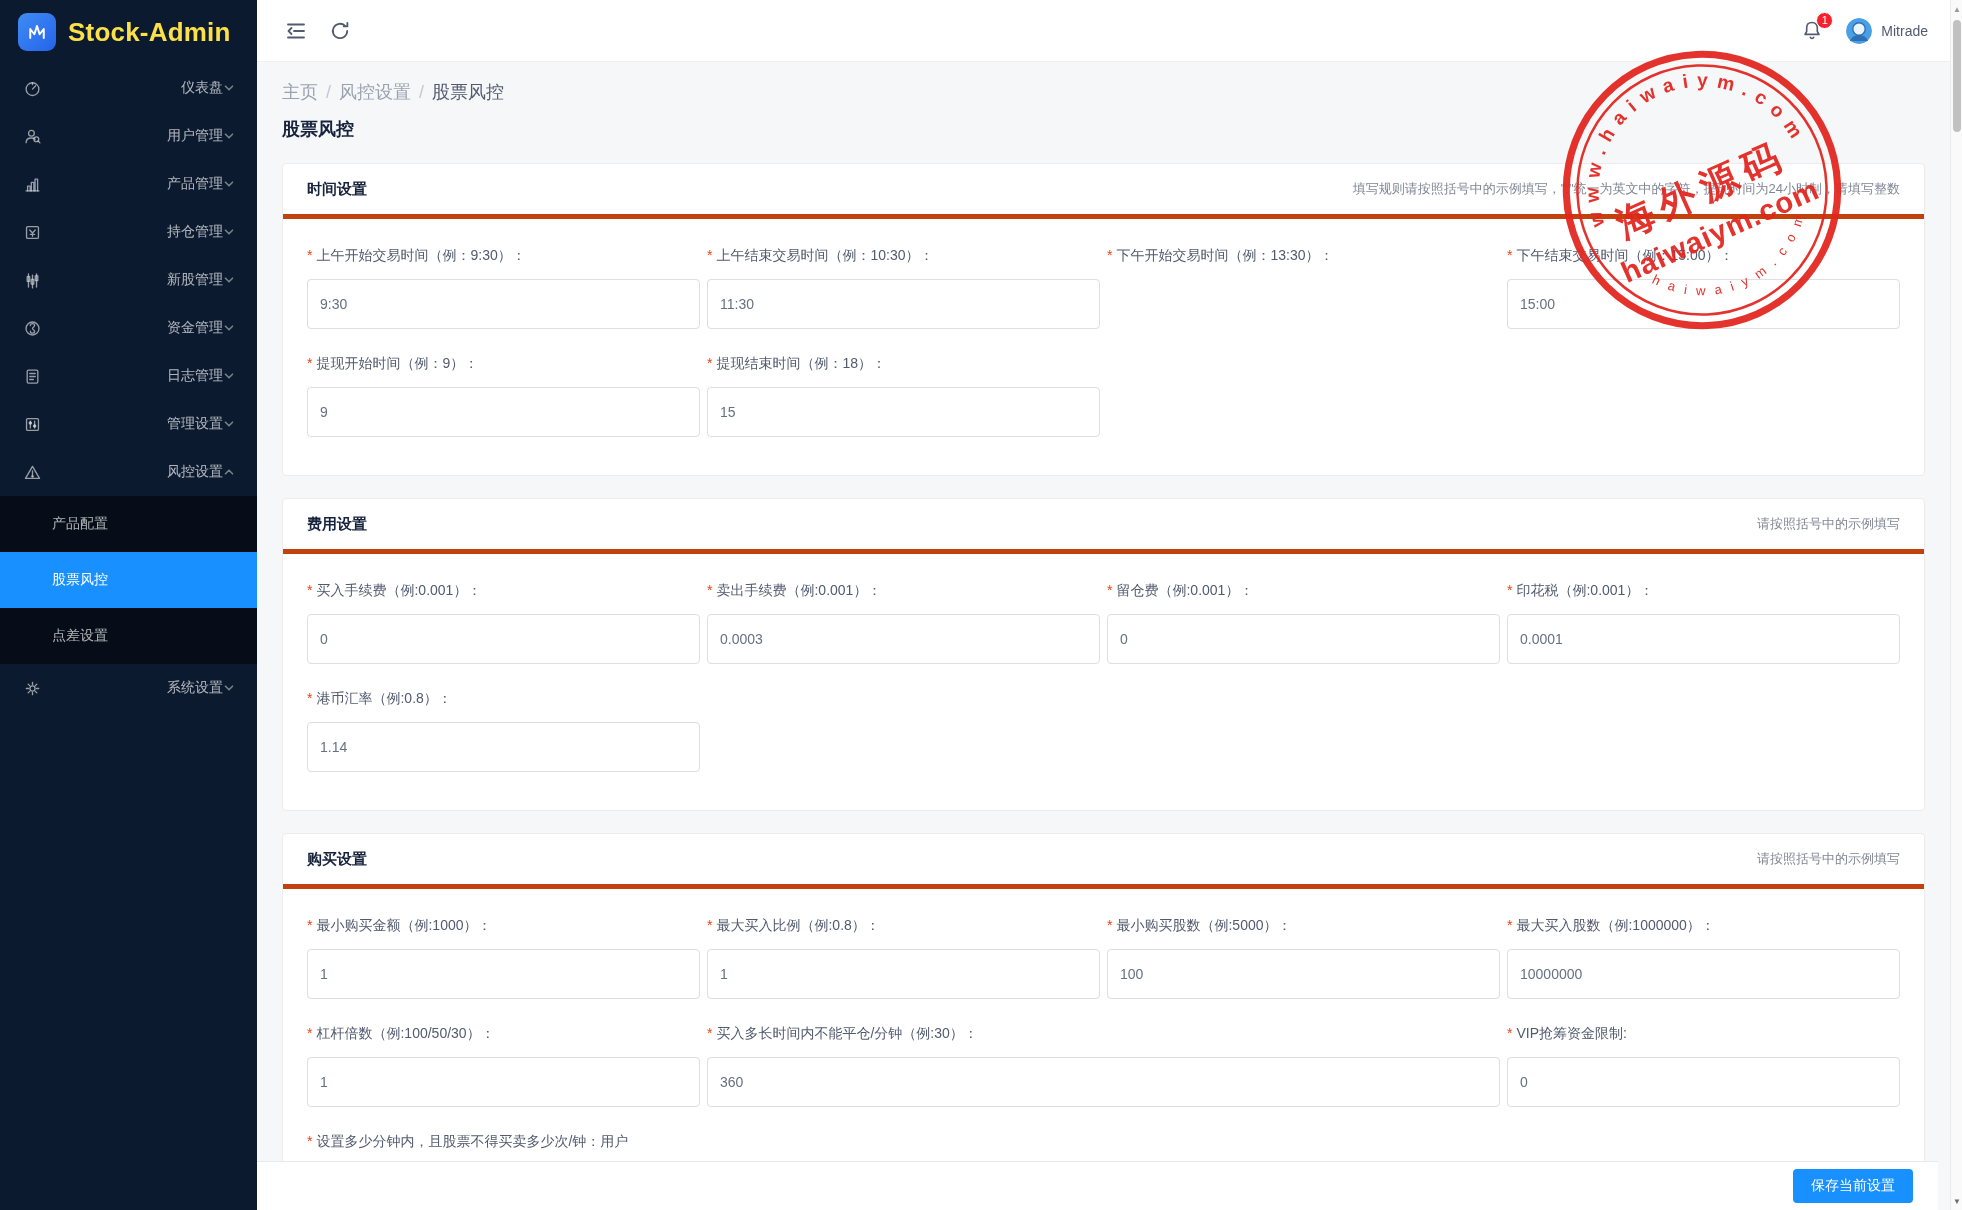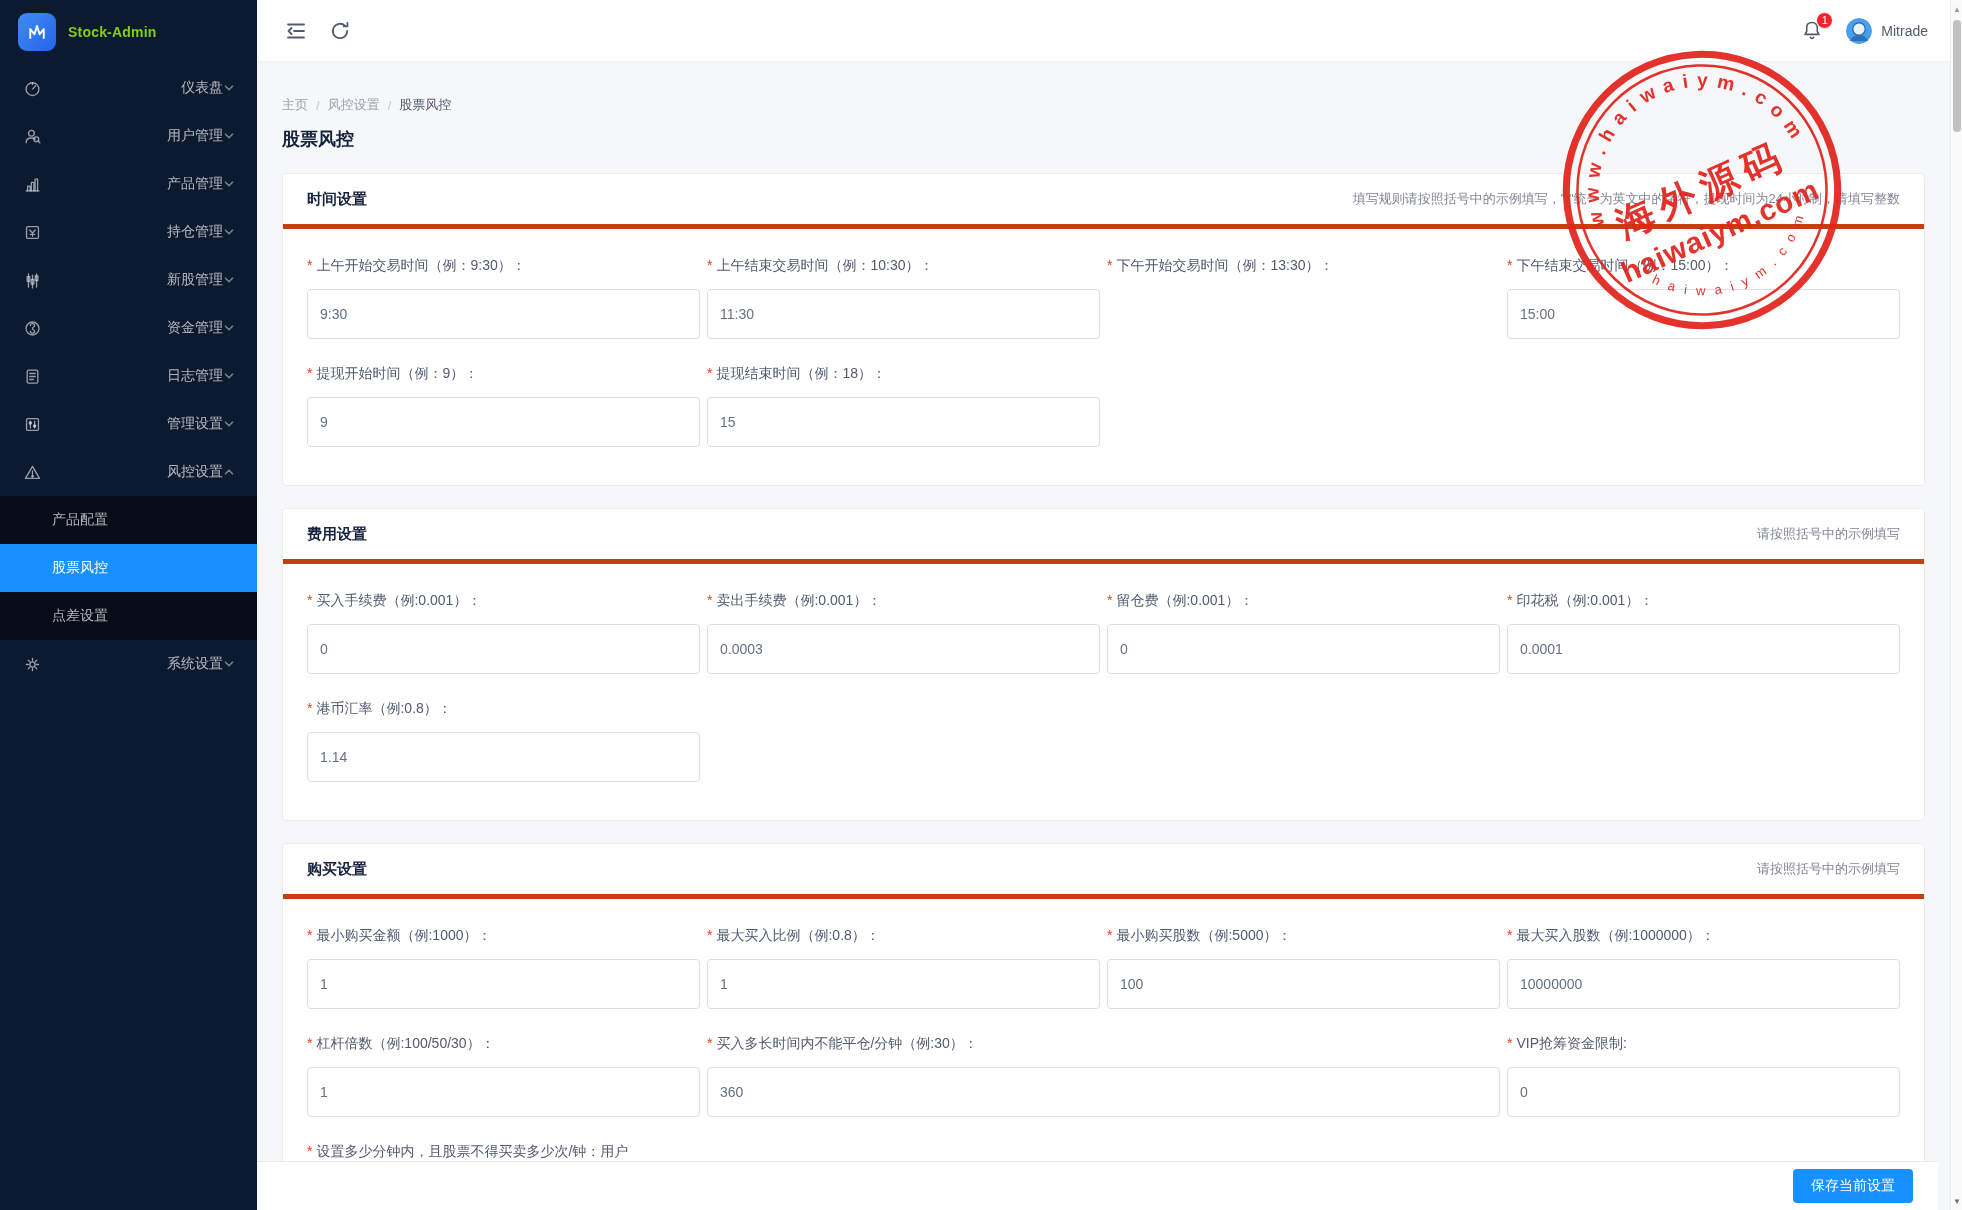--- a/index.html
+++ b/index.html
@@ -3,44 +3,44 @@
 <meta charset="utf-8">
 <style>
   * { margin:0; padding:0; box-sizing:border-box; }
   html,body { width:1962px; height:1210px; overflow:hidden; }
   body { font-family:"Liberation Sans","DejaVu Sans",sans-serif; background:#f5f7f9; position:relative; }
 
   
   .sidebar { position:absolute; left:0; top:0; width:257px; height:1210px; background:#0c1a30; z-index:5; }
   .logo-row { display:flex; align-items:center; gap:12px; height:64px; padding:0 18px; }
   .logo-icon { width:38px; height:38px; border-radius:9px; background:linear-gradient(135deg,#3f8cf3,#2563eb); display:flex; align-items:center; justify-content:center; flex:0 0 auto; }
-  .logo-title { color:#84cc16; font-size:14px; font-weight:bold; letter-spacing:.2px; }
+  .logo-title { color:#fde047; font-size:26px; font-weight:bold; letter-spacing:.2px; }
   .menu { }
   .menu-item { height:48px; display:flex; align-items:center; padding:0 22px 0 24px; color:rgba(255,255,255,.68); font-size:14px; cursor:pointer; }
   .menu-item .mi-icon { width:17px; height:17px; margin-right:11px; flex:0 0 auto; opacity:.85; }
   .menu-item .mi-label { flex:1;text-align:right; }
   .menu-item .chev { width:12px; height:12px; opacity:.65; transition:transform .2s; }
   .menu-item.expanded .chev { transform:rotate(180deg); }
   .submenu { background:#060d18; }
-  .submenu-item { height:48px; display:flex; align-items:center; padding-left:52px; color:rgba(255,255,255,.68); font-size:14px; cursor:pointer; }
+  .submenu-item { height:56px; display:flex; align-items:center; padding-left:52px; color:rgba(255,255,255,.68); font-size:14px; cursor:pointer; }
   .submenu-item.active { background:#1890ff; color:#fff; }
 
   
   .main { position:absolute; left:257px; top:0; right:12px; bottom:0; }
   .topbar { position:absolute; left:0; right:0; top:0; height:62px; background:#fff; display:flex; align-items:center; padding:0 22px 0 28px; border-bottom:1px solid #f0f0f0; z-index:4; }
   .tb-btn { width:22px; height:22px; margin-right:22px; color:#515a6e; cursor:pointer; }
   .tb-spacer { flex:1; }
   .bell-wrap { position:relative; width:24px; height:24px; color:#515a6e; cursor:pointer; margin-right:22px; }
   .badge { position:absolute; top:-7px; right:-9px; min-width:17px; height:17px; border-radius:9px; background:#f5222d; color:#fff; font-size:11px; display:flex; align-items:center; justify-content:center; padding:0 4px; border:1px solid #fff; }
   .avatar { width:26px; height:26px; border-radius:50%; overflow:hidden; margin-right:9px; cursor:pointer; flex:0 0 auto; }
   .username { font-size:14px; color:#515a6e; cursor:pointer; }
 
   
   .content { position:absolute; left:0; right:0; top:62px; bottom:0; overflow:hidden; padding:0 25px; }
-  .breadcrumb { margin-top:34px; font-size:13px; color:#9aa2b1; display:flex; gap:8px; align-items:center; }
+  .breadcrumb { margin-top:18px; font-size:18px; color:#9aa2b1; display:flex; gap:8px; align-items:center; }
   .breadcrumb .crumb { cursor:pointer; }
   .breadcrumb .crumb.current { color:#515a6e; cursor:default; }
   .breadcrumb .sep { color:#c3c8d2; }
   .page-title { margin-top:13px; font-size:18px; font-weight:bold; color:#17233d; }
 
   .card { background:#fff; border:1px solid #ececec; border-radius:4px; margin-top:22px; }
   .card-head { display:flex; align-items:center; justify-content:space-between; height:55px; padding:0 24px; border-bottom:5px solid #c2410c; }
   .card-title { font-size:15px; color:#17233d; font-weight:bold; }
   .card-hint { font-size:13px; color:#808695; }
   .card-body { padding:28px 24px 12px 24px; }

